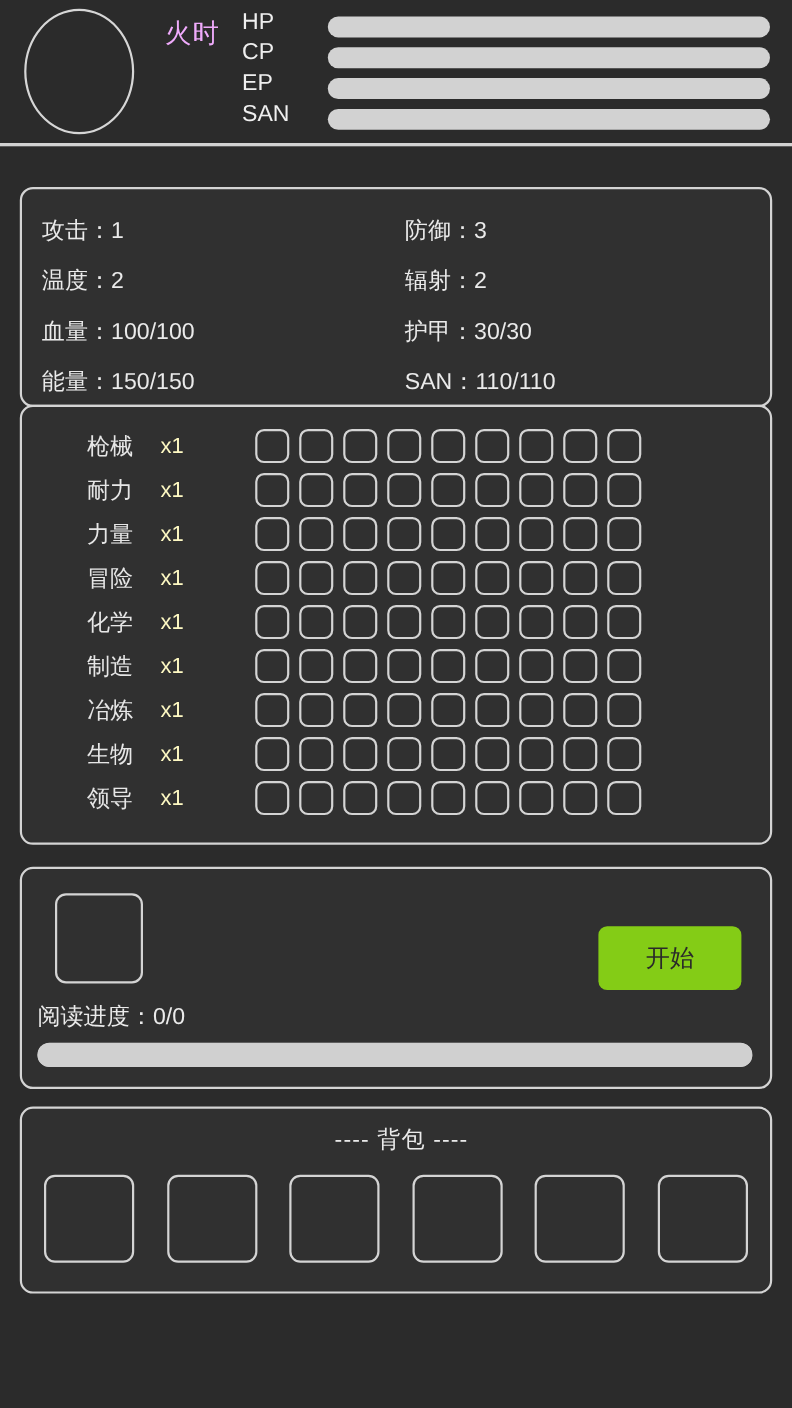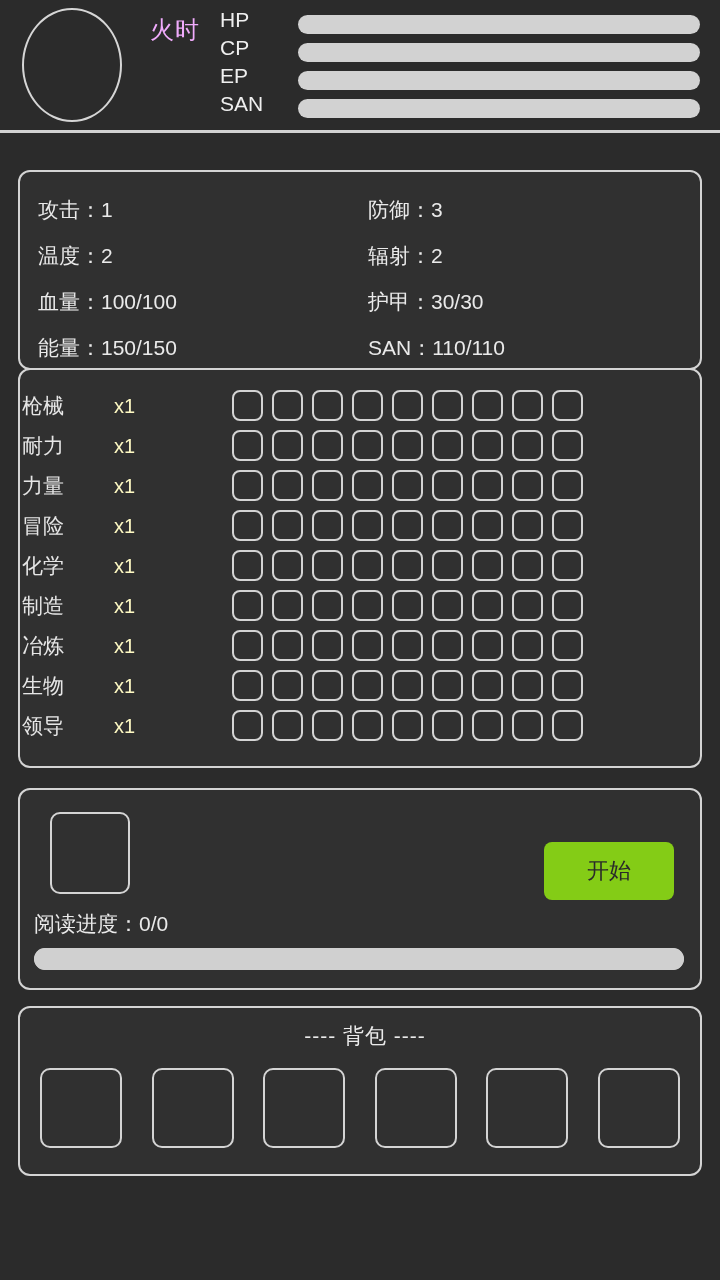--- a/index.html
+++ b/index.html
@@ -121,21 +121,22 @@
   
   #skills-panel {
     top: 368px;
     height: 400px;
     padding: 16px 0 0 0;
     display: flex;
   }
 
   .skill-names {
     width: 212px;
-    padding-left: 2px;
+    padding-left: 34px;
+    text-align: center;
   }
 
   .skill-row {
     display: flex;
     align-items: center;
     height: 40px;
   }
 
   .skill-label {
     width: 92px;

